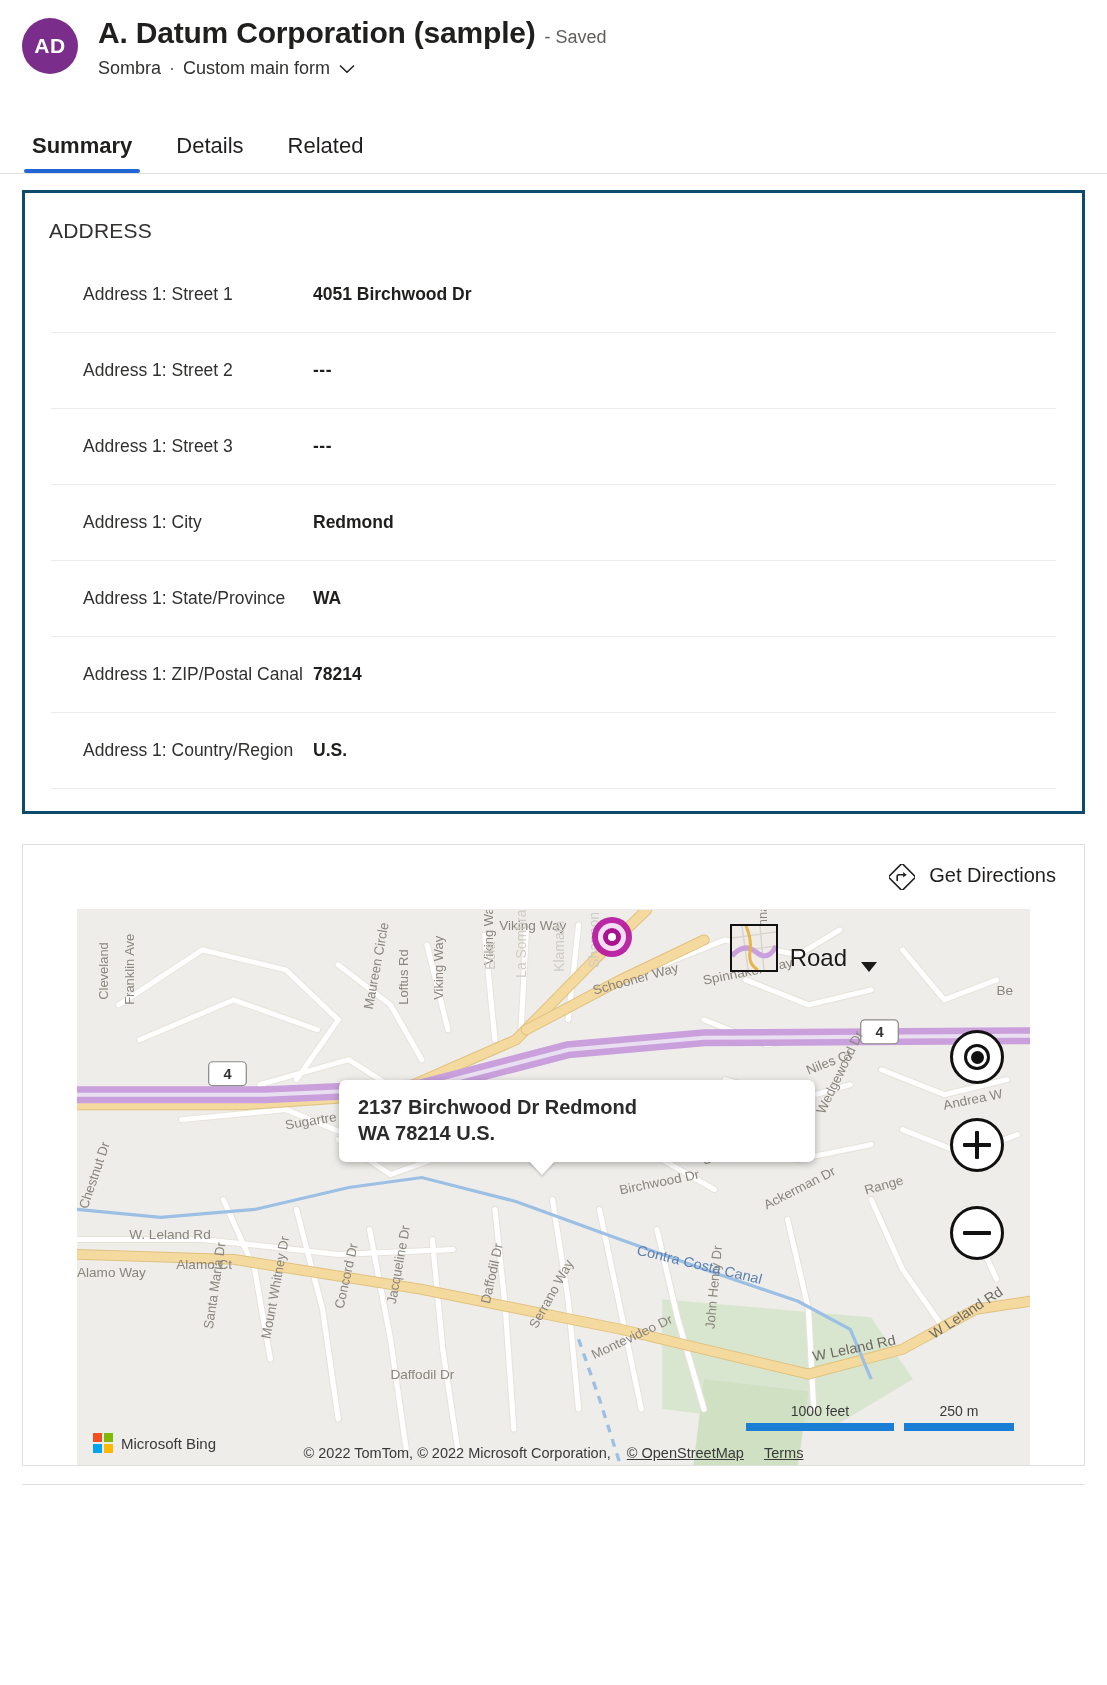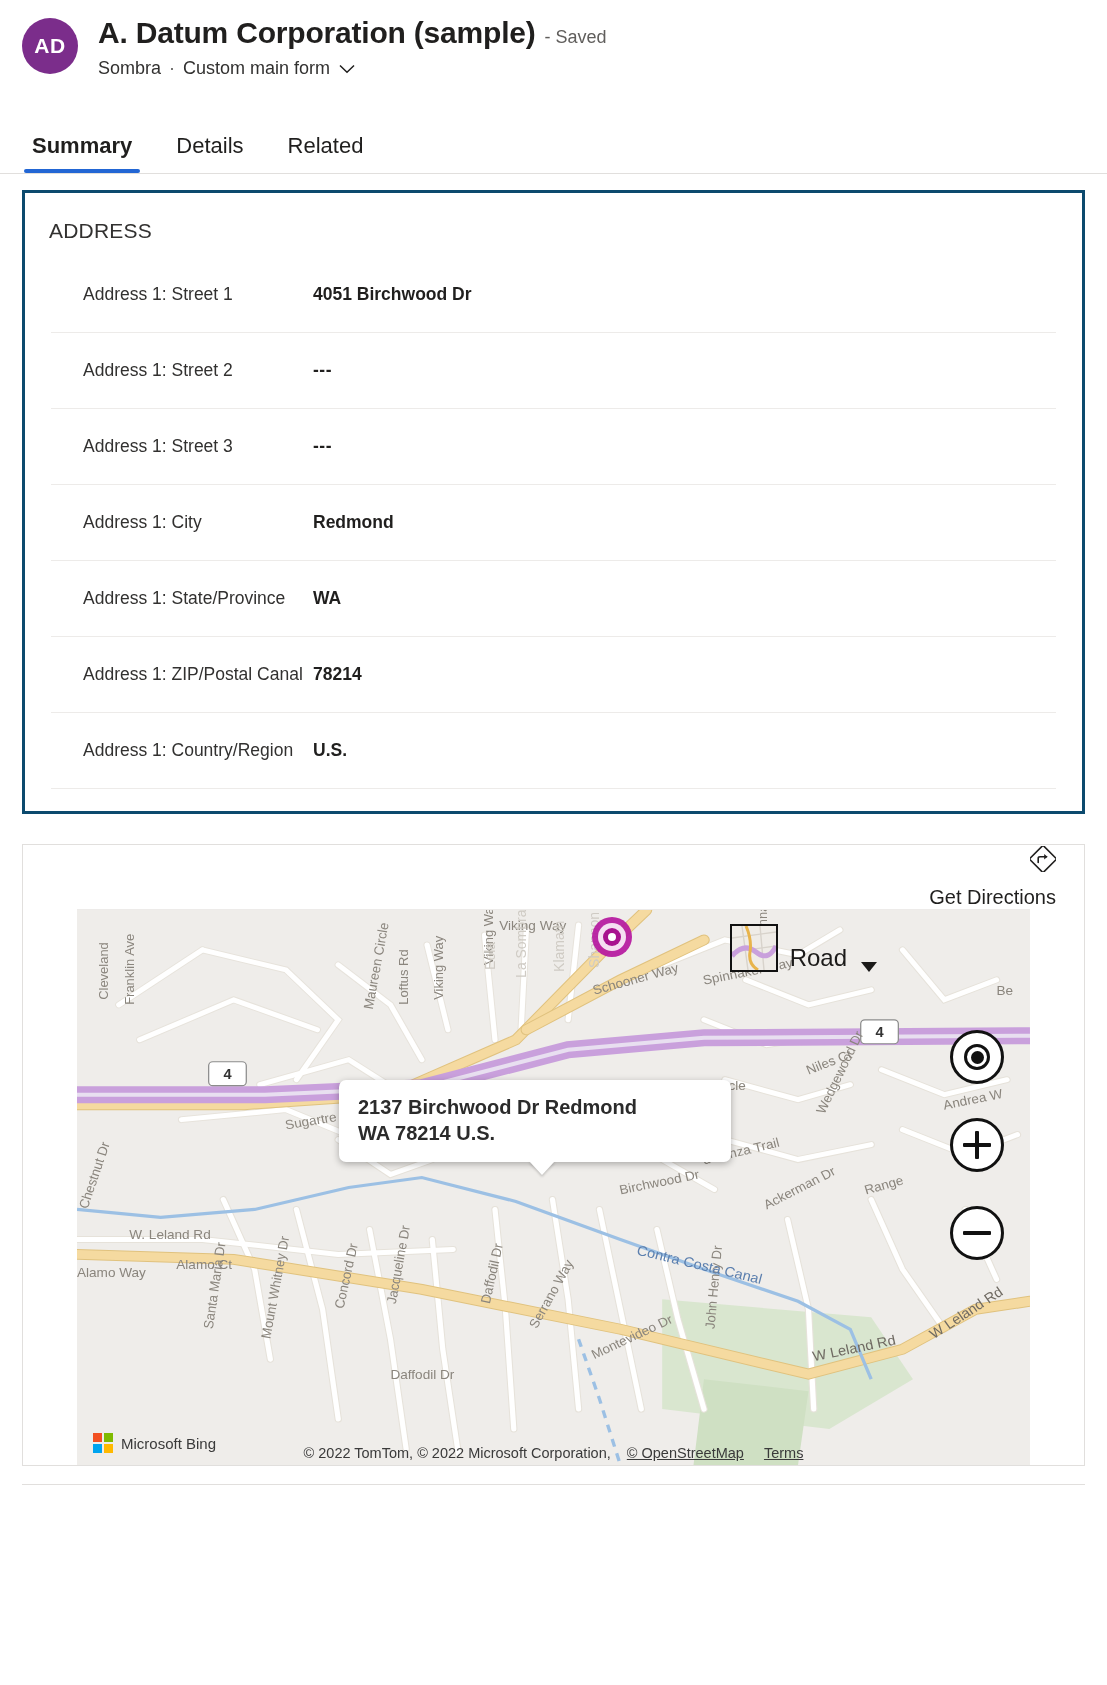--- a/index.html
+++ b/index.html
@@ -112,22 +112,22 @@
   }
   .field-value.empty { font-weight: 700; letter-spacing: .5px; }
 
   
   .map-card { margin: 30px 22px 0 22px; border: 1px solid #e1dfdd; background:#fff; }
   .map-toolbar {
     display: flex; justify-content: flex-end; align-items: center;
     height: 64px; padding-right: 22px;
   }
   .get-directions {
-    display: flex; align-items: flex-end; gap: 14px;
-    cursor: pointer; padding: 4px 6px; flex-direction: column;
+    display: flex; align-items: flex-start; gap: 14px;
+    cursor: pointer; padding: 4px 6px;
   }
   .gd-icon { width: 26px; height: 26px; display:block; }
   .gd-label { font-size: 20px; color: #201f1e; }
 
   .map-frame {
     position: relative;
     margin: 0 54px 0 54px;
     height: 556px;
     border-top: 1px solid #edebe9;
     overflow: hidden;
@@ -180,21 +180,21 @@
   .plus-h, .plus-v, .minus-h {
     position: absolute; background: #111; border-radius: 1px;
   }
   .plus-h, .minus-h { width: 28px; height: 4px; }
   .plus-v { width: 4px; height: 28px; }
 
   
   .infobox {
     position: absolute;
     left: 262px; top: 170px;
-    width: 392px;
+    width: 476px;
     background: #fff;
     border-radius: 7px;
     box-shadow: 0 2px 7px rgba(0,0,0,.30);
     padding: 15px 19px 16px 19px;
   }
   .infobox-text {
     font-size: 20px; font-weight: 700; color: #2b2b2b; line-height: 1.28;
   }
   .infobox-tail {
     position: absolute; left: 190px; bottom: -13px;
@@ -548,20 +548,30 @@
         <circle cx="24" cy="26" r="4" fill="#ffffff"></circle>
       </svg>
     </div>
 
     <div class="infobox">
       <div class="infobox-text">2137 Birchwood Dr Redmond</div>
       <div class="infobox-text">WA 78214 U.S.</div>
       <div class="infobox-tail"></div>
     </div>
 
+    <div class="scale-wrap">
+      <div class="scale-item">
+        <div class="scale-label">1000 feet</div>
+        <div class="scale-bar scale-1"></div>
+      </div>
+      <div class="scale-item">
+        <div class="scale-label">250 m</div>
+        <div class="scale-bar scale-2"></div>
+      </div>
+    </div>
 
     <div class="bing-logo">
       <span class="bing-squares">
         <span class="bq bq1"></span>
           <span class="bq bq2"></span>
         <span class="bq bq3"></span>
           <span class="bq bq4"></span>
       </span>
       <span class="bing-text">Microsoft Bing</span>
     </div>

